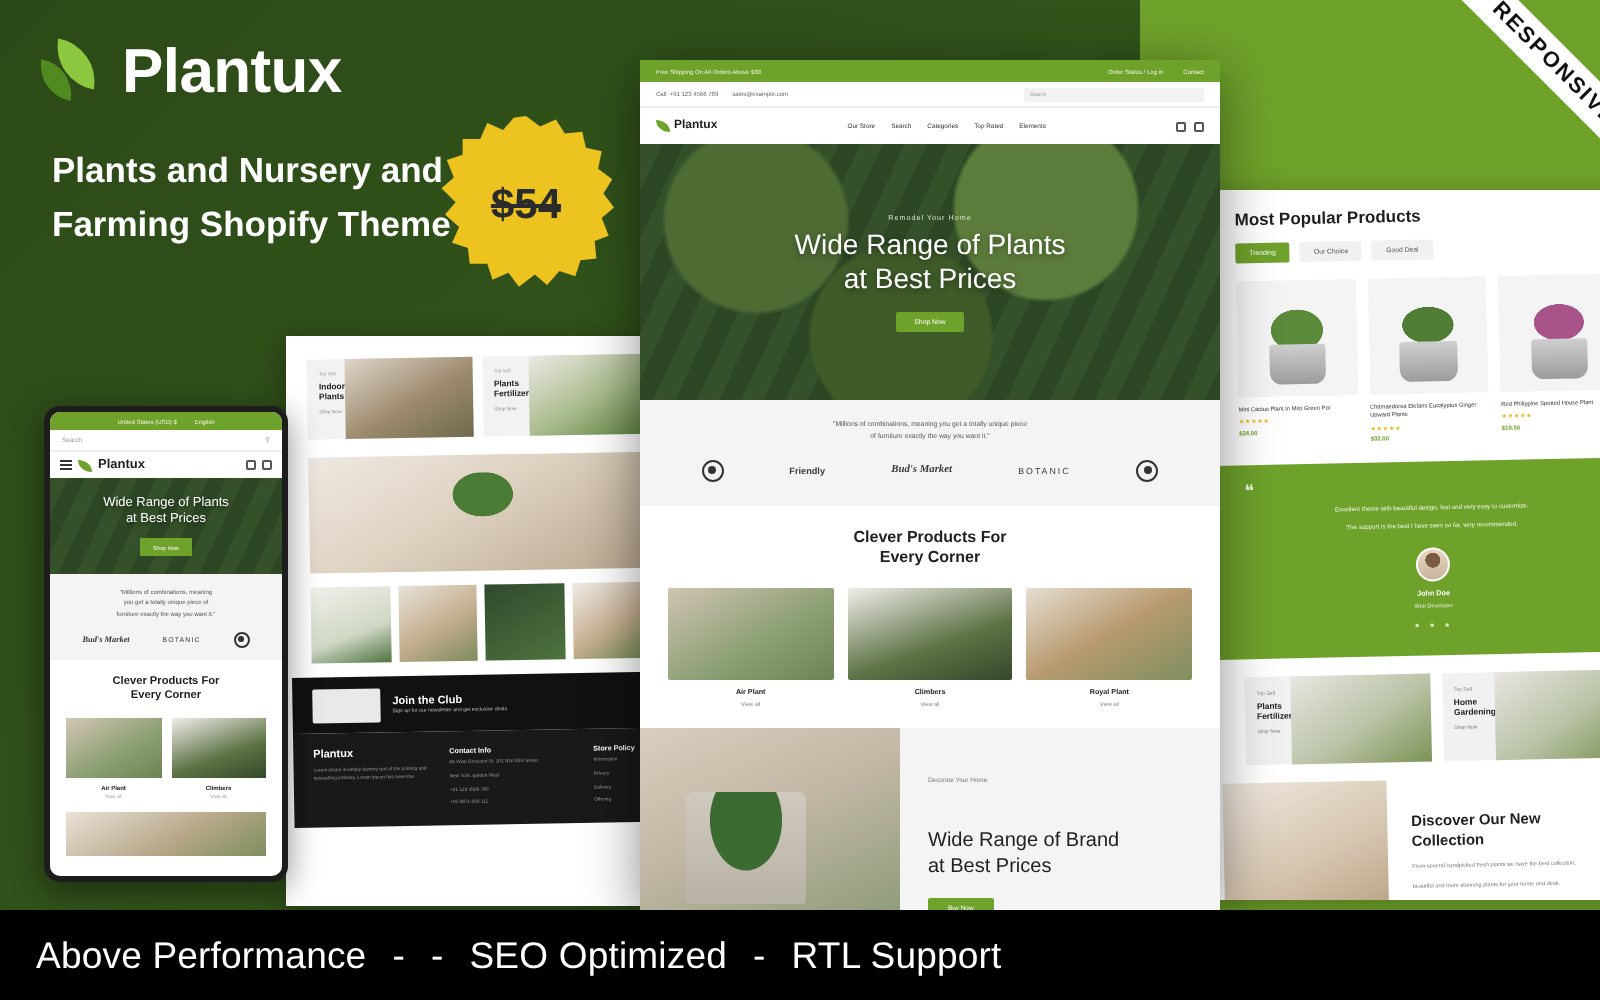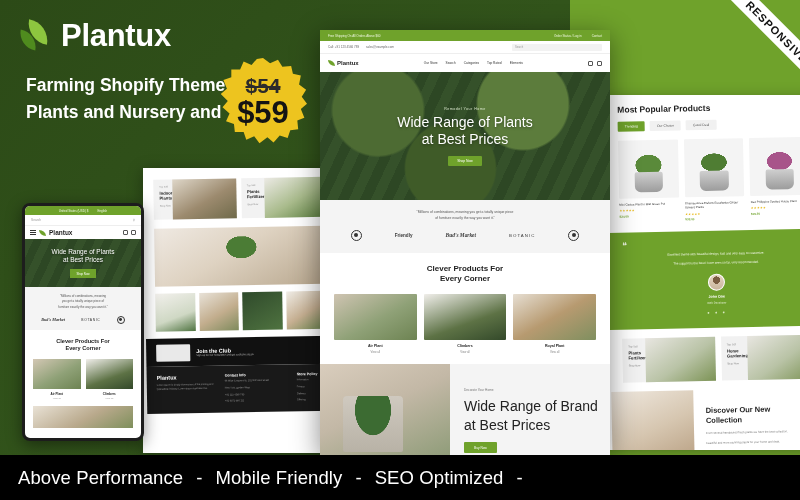--- a/index.html
+++ b/index.html
@@ -182,21 +182,21 @@
   .c-products .cname { text-align:center; font-size:3.6px; color:#222; margin-top:4px; font-weight:bold; }
   .c-products .cview { text-align:center; font-size:2.8px; color:#888; margin-top:1.5px; }
 
   .c-promo { display:flex; height:96px; }
   .c-promo .img { width:130px; background:linear-gradient(155deg,#d9cdbd,#c3b8a6 45%,#8d9b77); position:relative; }
   .c-promo .img::after{ content:""; position:absolute; left:18%; bottom:8%; width:46%; height:58%;
       background:radial-gradient(ellipse at 50% 25%,#3c6b32 0 42%,transparent 43%), linear-gradient(#cfc9bf,#b8b2a6);
       border-radius:4px 4px 2px 2px; }
   .c-promo .txt { flex:1; background:#f4f4f4; padding:24px 0 0 14px; }
   .c-promo .txt .eyebrow { font-size:3.2px; color:#777; }
-  .c-promo .txt h4 { font-size:14px; color:#222; font-weight:normal; line-height:1.35; margin-top:5px; }
+  .c-promo .txt h4 { font-size:10px; color:#222; font-weight:normal; line-height:1.35; margin-top:22px; }
   .c-promo .txt .btn { display:inline-block; margin-top:8px; background:#6fa22b; color:#fff; font-size:3.2px; padding:3.5px 10px; border-radius:1px; }
 
   
   .r-wrap { transform: rotate(-1.2deg); transform-origin: top left; }
   .r-head { padding:10px 12px 0; }
   .r-head h3 { font-size:8.5px; font-weight:bold; color:#1f1f1f; }
   .r-tabs { display:flex; gap:5px; margin-top:7px; }
   .r-tabs span { font-size:3.4px; padding:3px 7px; background:#f1f1f1; color:#555; border-radius:1px; }
   .r-tabs span.active { background:#6fa22b; color:#fff; }
   .r-grid { display:flex; gap:6px; padding:9px 12px 0; }
@@ -582,38 +582,37 @@
 
   <div class="brandline">
     <span class="leaf-logo">
         <span class="l1"></span>
         <span class="l2"></span>
       </span>
     <span class="brandname">Plantux</span>
   </div>
 
   <div class="headline">
+    <div>Plants and Nursery and</div>
     <div>Farming Shopify Theme</div>
-    <div>Plants and Nursery and</div>
   </div>
 
 
   <div class="price-burst">
     <span class="price-old">$54</span>
-    <span class="price-new">$59</span>
   </div>
 
   <div class="ribbon-wrap">
     <div class="ribbon">RESPONSIVE</div>
   </div>
 
   <div class="feature-bar">
     <div class="items">
       <span>Above Performance</span>
       <span class="sep">-</span>
-      <span>Mobile Friendly</span>
       <span class="sep">-</span>
       <span>SEO Optimized</span>
       <span class="sep">-</span>
+      <span>RTL Support</span>
     </div>
   </div>
 
 </div>
 
 </body></html>

